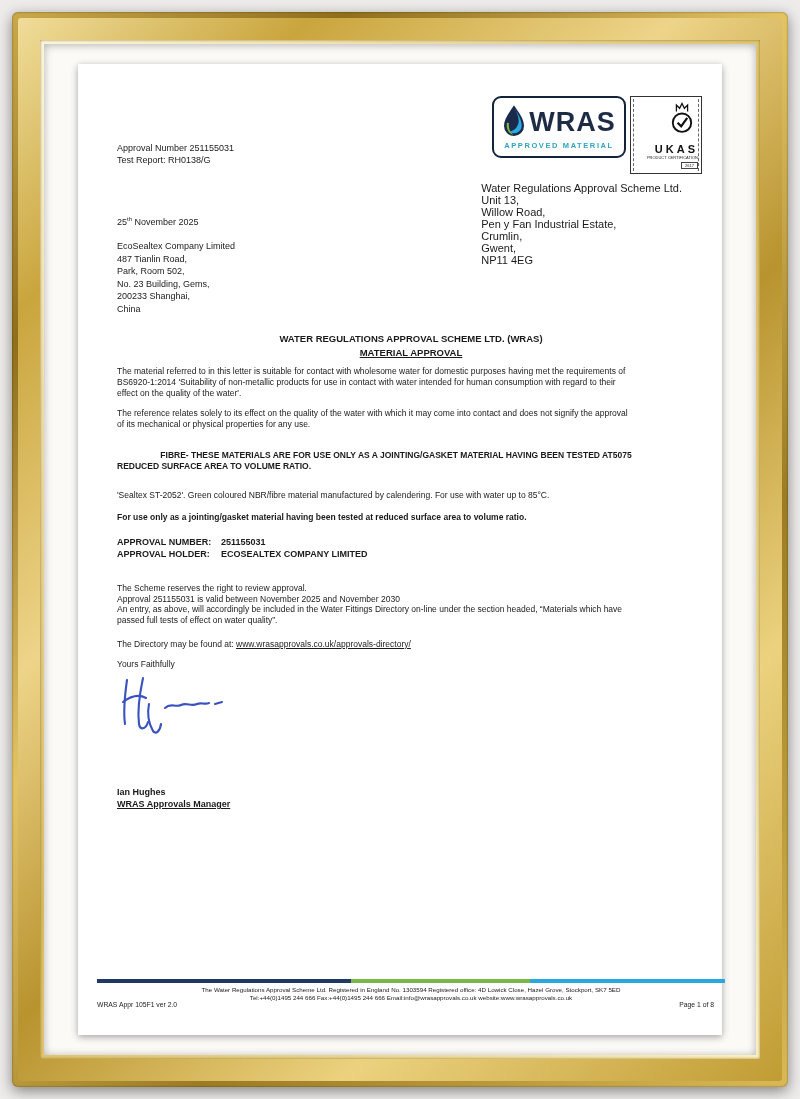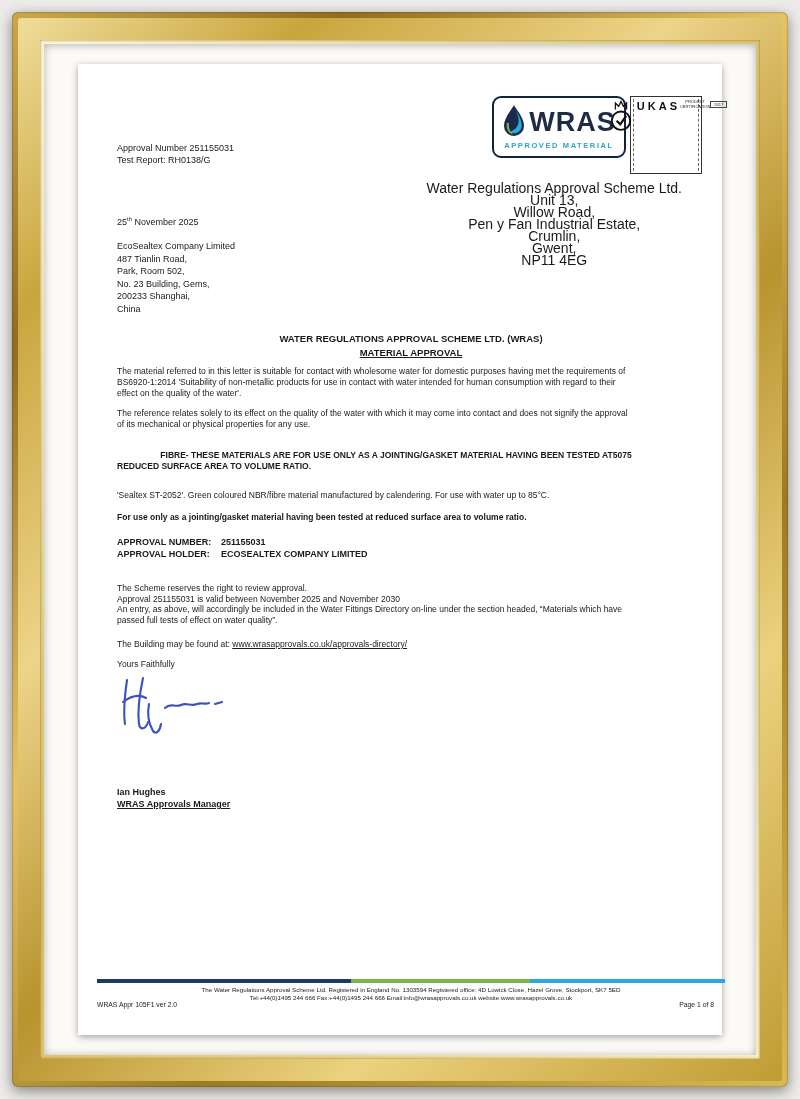--- a/index.html
+++ b/index.html
@@ -20,25 +20,25 @@
   .abs{position:absolute;padding-left:11px;}
   .ref{left:28px;top:78px;font-size:9px;line-height:12px;}
   .logo-row{top:32px;right:20px;display:flex;align-items:flex-start;gap:4px;}
   .wras-box{width:134px;height:62px;border:2.5px solid #14233c;border-radius:9px;background:#fff;
     display:flex;flex-direction:column;align-items:center;justify-content:center;box-sizing:border-box;}
   .wras-top{display:flex;align-items:center;gap:3px;}
   .wras-word{font-size:27px;font-weight:bold;color:#1d2b45;letter-spacing:1px;line-height:26px;}
   .wras-tag{font-size:7.5px;font-weight:bold;color:#2fa3c0;letter-spacing:1.6px;margin-top:1px;}
   .ukas-box{width:72px;height:78px;border:1px solid #333;background:#fff;box-sizing:border-box;padding:2px;}
   .ukas-inner{width:100%;height:100%;box-sizing:border-box;border-left:1px dashed #666;border-right:1px dashed #666;
-    display:flex;flex-direction:row;align-items:flex-start;justify-content:center;}
+    display:flex;flex-direction:column;align-items:flex-end;justify-content:center;}
   .ukas-word{font-size:11px;font-weight:bold;color:#111;letter-spacing:3px;margin-top:1px;}
   .ukas-sub{font-size:4px;line-height:4.6px;color:#222;text-align:center;margin-top:1px;}
   .ukas-num{font-size:4px;color:#222;border:0.5px solid #444;padding:0 3px;margin-top:2px;}
-  .sender{top:118px;right:40px;text-align:center;font-size:14px;line-height:12px;}
+  .sender{top:118px;right:40px;text-align:left;font-size:11px;line-height:12px;}
   .date{left:28px;top:152px;font-size:9px;}
   .date sup{font-size:6px;}
   .recipient{left:28px;top:176px;font-size:9px;line-height:12.5px;}
   .title{top:268px;left:0;width:100%;text-align:center;font-size:9.5px;font-weight:bold;line-height:14px;}
   .title .u{text-decoration:underline;}
   .body-block{left:28px;width:558px;font-size:8.5px;line-height:11px;}
   .b{font-weight:bold;}
   .nw{white-space:nowrap;}
   .flexsb{display:flex;justify-content:center;}
   .p1{top:302px;} .p2{top:344px;} .fibre{top:386px;} .product{top:426px;} .useline{top:448px;font-weight:bold;}
@@ -173,21 +173,21 @@
         <div class="nw">The Scheme reserves the right to review approval.</div>
         <div class="nw">Approval 251155031 is valid between November 2025 and November 2030</div>
       </div>
 
       <div class="abs body-block entry">
         <div class="nw">An entry, as above, will accordingly be included in the Water Fittings Directory on-line under the section headed, “Materials which have</div>
         <div class="nw">passed full tests of effect on water quality”.</div>
       </div>
 
       <div class="abs body-block directory">
-        <span>The Building may be found at: </span><span class="link">www.wrasapprovals.co.uk/approvals-directory/</span>
+        <span>The Directory may be found at: </span><span class="link">www.wrasapprovals.co.uk/approvals-directory/</span>
       </div>
 
       <div class="abs body-block closing">
         <div>Yours Faithfully</div>
       </div>
 
       <div class="abs sig">
         <svg width="120" height="62" viewBox="0 0 120 62">
           <g fill="none" stroke="#3a52c0" stroke-width="2.1" stroke-linecap="round">
             <path d="M14 6 C12 20 10 36 12 50"></path>

